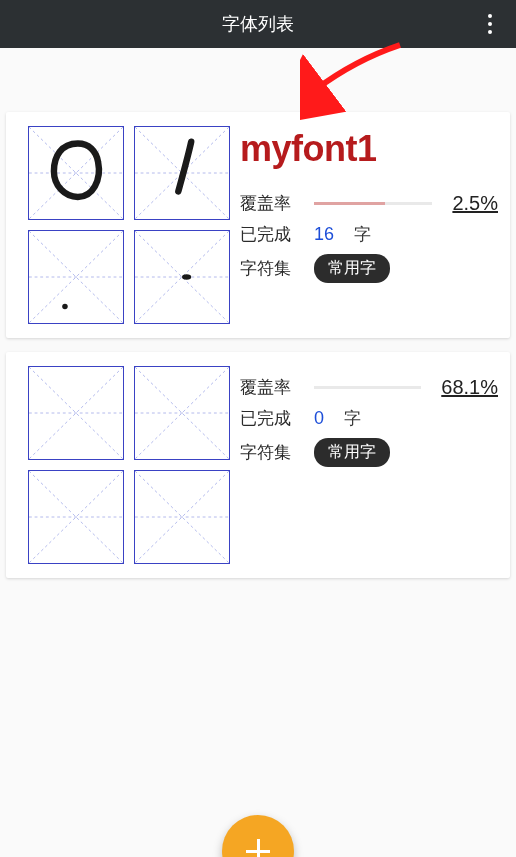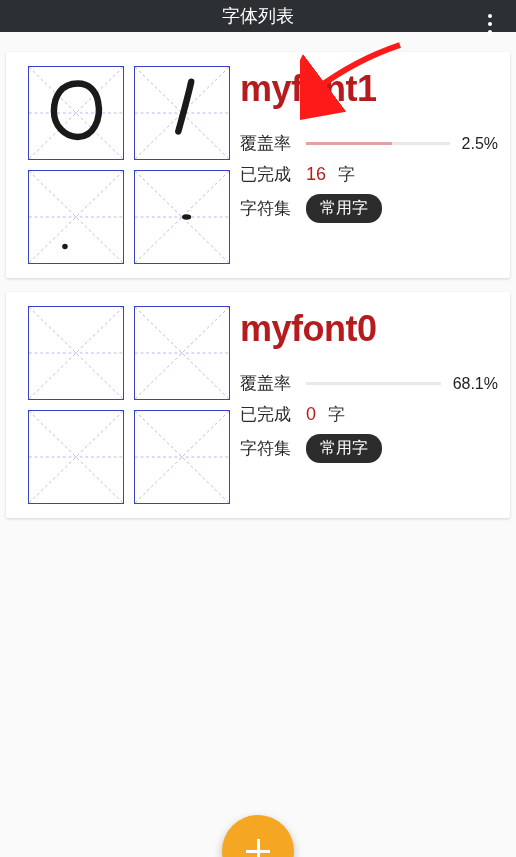--- a/index.html
+++ b/index.html
@@ -5,21 +5,21 @@
     * { box-sizing: border-box; margin: 0; padding: 0; }
     body {
       width: 516px;
       height: 857px;
       background: #fafafa;
       font-family: -apple-system, "Helvetica Neue", Arial, "PingFang SC", "Microsoft YaHei", sans-serif;
       overflow: hidden;
       position: relative;
     }
     .app-bar {
-      height: 32px;
+      height: 48px;
       background: #2c3033;
       color: #fff;
       display: flex;
       align-items: center;
       justify-content: center;
       position: relative;
     }
     .app-bar-title {
       font-size: 18px;
       font-weight: 400;
@@ -35,20 +35,21 @@
       justify-content: center;
       cursor: pointer;
     }
     .overflow-btn .dot {
       width: 4px; height: 4px; background: #fff; border-radius: 50%;
       box-shadow: 0 -8px 0 #fff, 0 8px 0 #fff;
     }
 
     .list {
       padding: 20px 6px 0 6px;
+      margin-top: 44px;
     }
     .card {
       background: #fff;
       border-radius: 2px;
       box-shadow: 0 1px 3px rgba(0,0,0,0.15);
       margin-bottom: 14px;
       padding: 14px 12px 14px 22px;
       display: flex;
       gap: 10px;
       cursor: pointer;
@@ -78,45 +79,46 @@
     .font-name {
       color: #b61b1d;
       font-weight: 800;
       font-size: 36px;
       letter-spacing: -0.5px;
       margin-bottom: 22px;
     }
     .row {
       display: flex;
       align-items: center;
-      gap: 12px;
+      gap: 20px;
       font-size: 17px;
       color: #2b2b2b;
       margin: 8px 0;
     }
     .row .label {
       min-width: 54px;
     }
     .progress {
       flex: 1;
       height: 3px;
       background: #e9e9e9;
       position: relative;
     }
     .progress .bar {
       position: absolute;
       left: 0; top: 0; height: 100%;
       background: #e0a3a2;
     }
     .pct {
-      font-size: 16px;
+      font-size: 20px;
       color: #222;
+      text-decoration: underline;
     }
     .count-num {
-      color: #b91c1c;
+      color: #1d4ed8;
       font-size: 18px;
     }
     .unit {
       color: #363636;
     }
     .pill {
       background: #2c2c2c;
       color: #fff;
       font-size: 16px;
       padding: 4px 14px;
@@ -252,21 +254,20 @@
         <div class="glyph-cell">
           <svg class="guides" viewBox="0 0 100 100" preserveAspectRatio="none">
     <line x1="0" y1="0" x2="100" y2="100" stroke="#9aa3e6" stroke-width="0.8" stroke-dasharray="3 3"></line>
     <line x1="100" y1="0" x2="0" y2="100" stroke="#9aa3e6" stroke-width="0.8" stroke-dasharray="3 3"></line>
     <line x1="0" y1="50" x2="100" y2="50" stroke="#9aa3e6" stroke-width="0.8" stroke-dasharray="3 3"></line>
   </svg>
           <svg class="glyph" viewBox="0 0 100 100"></svg>
         </div>
       </div>
       <div class="info">
-    <div class="font-name">myfont0</div>
     <div class="row">
       <span class="label">覆盖率</span>
       <div class="progress">
         <div class="bar" style="width:0%"></div>
       </div>
       <span class="pct">68.1%</span>
     </div>
     <div class="row">
       <span class="label">已完成</span>
       <span class="count-num">0</span>

